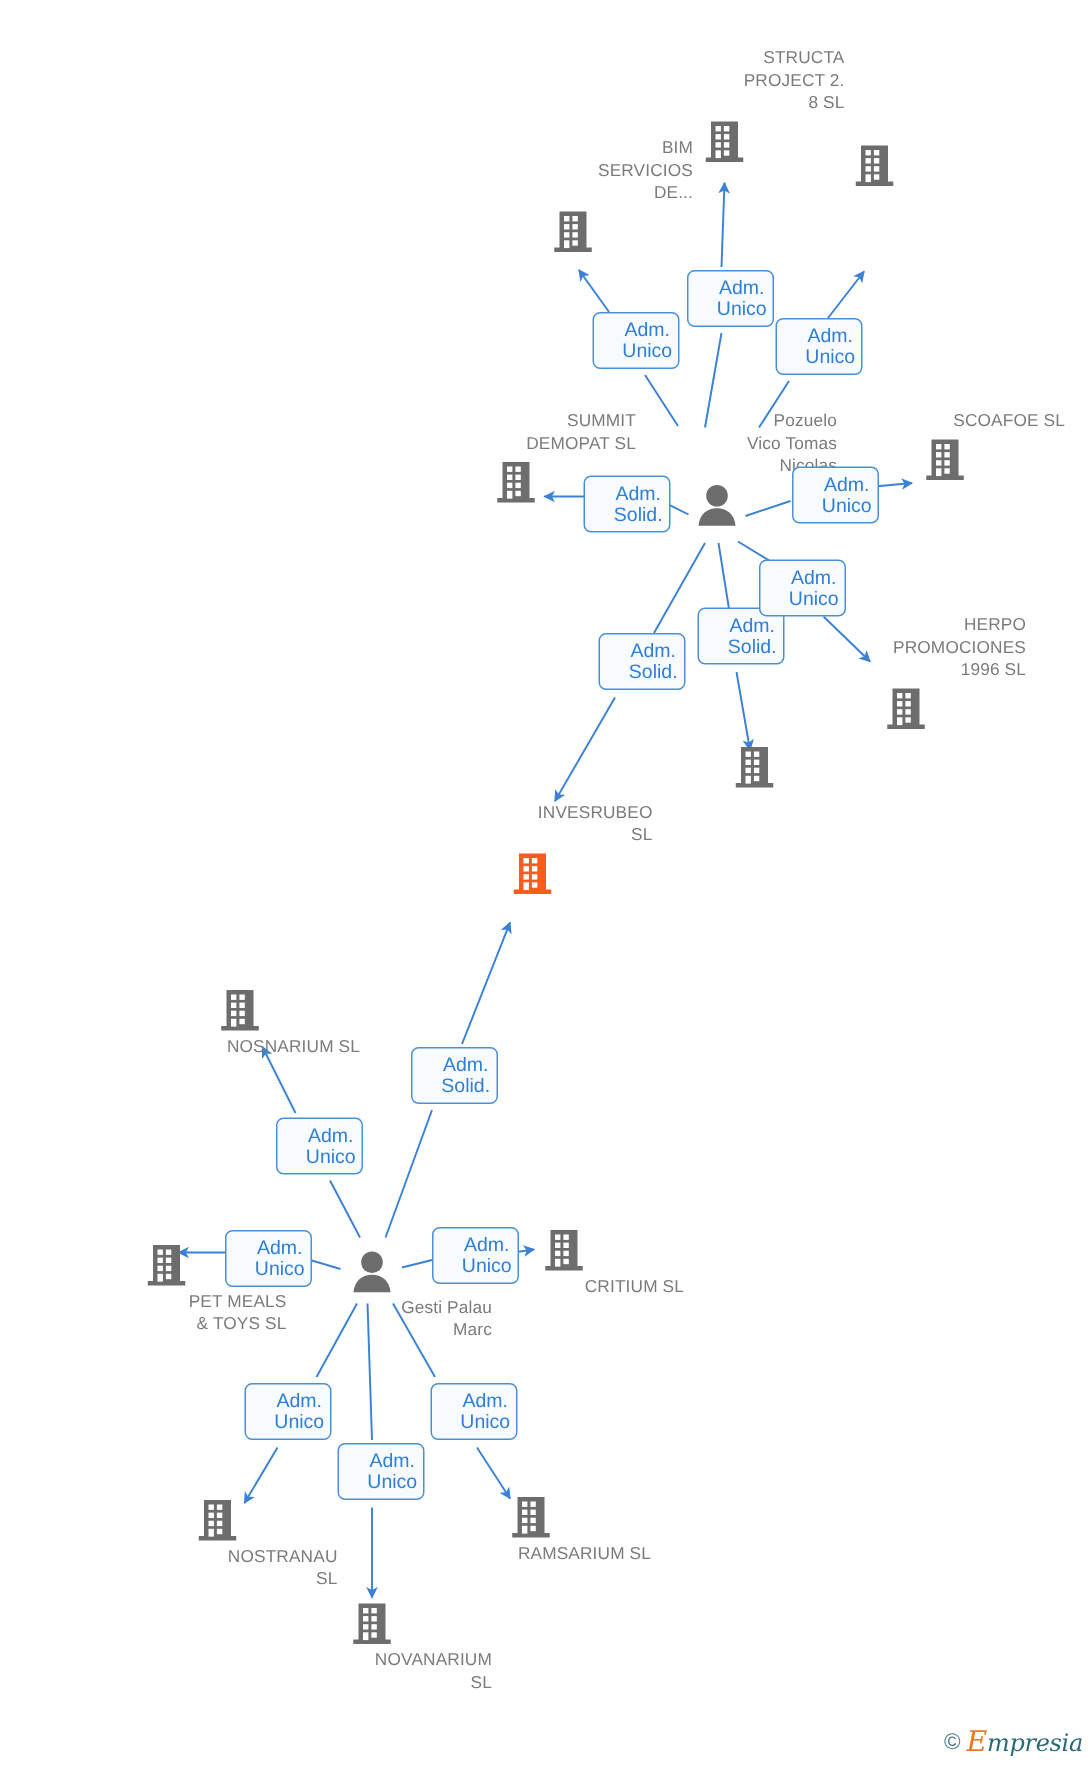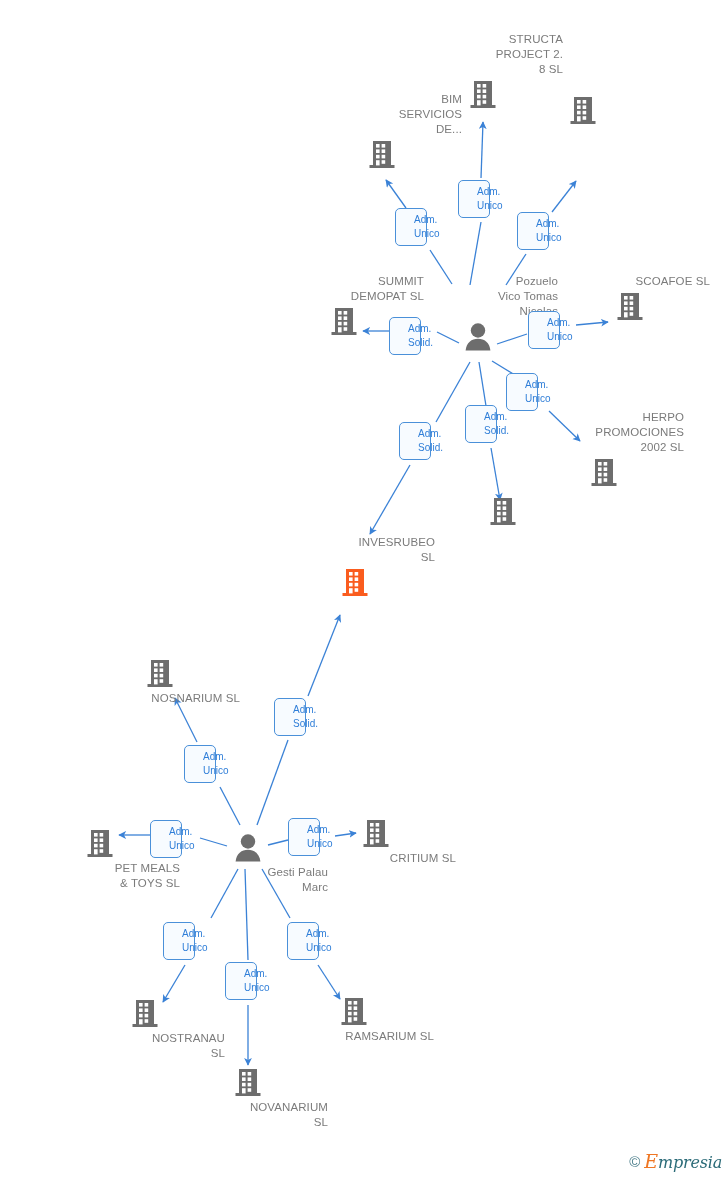--- a/index.html
+++ b/index.html
@@ -48,26 +48,26 @@
   .company-icon { width: 34px; height: 34px; }
   .person-icon  { width: 34px; height: 34px; }
 
   .edge-label {
     position: absolute;
     box-sizing: border-box;
     background: #f7fbff;
     border: 1px solid #4a90d9;
     border-radius: 5px;
     color: #2f7ed8;
-    font-size: 10px;
+    font-size: 13px;
     line-height: 14px;
     text-align: center;
     padding: 4px 3px 4px 18px;
     white-space: pre-line;
-    width: 32px;
+    width: 58px;
     margin-left: -23px;
     margin-top: -20px;
   }
   .watermark {
     position: absolute;
     right: 6px;
     bottom: 8px;
     display: flex;
     align-items: center;
     gap: 4px;
@@ -219,21 +219,21 @@
 Vico Tomas
 Nicolas</div>
         <svg class="glyph person-icon" viewBox="0 0 34 34">
           <circle cx="17" cy="11.5" r="7.2" fill="#6d6d6d"></circle>
           <path d="M4.6 31.5 C5.4 23.6 10.6 19.8 17 19.8 C23.4 19.8 28.6 23.6 29.4 31.5 Z" fill="#6d6d6d"></path>
         </svg>
       </div>
       <div class="node" style="left: 604px; top: 410px;">
         <div class="caption">HERPO
 PROMOCIONES
-2002 SL</div>
+1996 SL</div>
         <svg class="glyph company-icon" viewBox="0 0 34 34">
           <rect x="8" y="4" width="18" height="25" fill="#6d6d6d"></rect>
           <rect x="4.5" y="28" width="25" height="3" fill="#6d6d6d"></rect>
           <rect x="11" y="7" width="3.6" height="3.6" fill="#ffffff"></rect>
           <rect x="16.6" y="7" width="3.6" height="3.6" fill="#ffffff"></rect>
           <rect x="11" y="12.4" width="3.6" height="3.6" fill="#ffffff"></rect>
           <rect x="16.6" y="12.4" width="3.6" height="3.6" fill="#ffffff"></rect>
           <rect x="11" y="17.8" width="3.6" height="3.6" fill="#ffffff"></rect>
           <rect x="16.6" y="17.8" width="3.6" height="3.6" fill="#ffffff"></rect>
           <rect x="11" y="23.2" width="3.6" height="5.2" fill="#ffffff"></rect>
@@ -278,21 +278,21 @@
           <rect x="16.6" y="7" width="3.6" height="3.6" fill="#ffffff"></rect>
           <rect x="11" y="12.4" width="3.6" height="3.6" fill="#ffffff"></rect>
           <rect x="16.6" y="12.4" width="3.6" height="3.6" fill="#ffffff"></rect>
           <rect x="11" y="17.8" width="3.6" height="3.6" fill="#ffffff"></rect>
           <rect x="16.6" y="17.8" width="3.6" height="3.6" fill="#ffffff"></rect>
           <rect x="11" y="23.2" width="3.6" height="5.2" fill="#ffffff"></rect>
           <rect x="16.6" y="23.2" width="3.6" height="3.6" fill="#ffffff"></rect>
         </svg>
         <div class="caption below">NOSNARIUM SL</div>
       </div>
-      <div class="node" style="left: 100px; top: 826px;">
+      <div class="node" style="left: 111px; top: 826px;">
         <svg class="glyph company-icon" viewBox="0 0 34 34">
           <rect x="8" y="4" width="18" height="25" fill="#6d6d6d"></rect>
           <rect x="4.5" y="28" width="25" height="3" fill="#6d6d6d"></rect>
           <rect x="11" y="7" width="3.6" height="3.6" fill="#ffffff"></rect>
           <rect x="16.6" y="7" width="3.6" height="3.6" fill="#ffffff"></rect>
           <rect x="11" y="12.4" width="3.6" height="3.6" fill="#ffffff"></rect>
           <rect x="16.6" y="12.4" width="3.6" height="3.6" fill="#ffffff"></rect>
           <rect x="11" y="17.8" width="3.6" height="3.6" fill="#ffffff"></rect>
           <rect x="16.6" y="17.8" width="3.6" height="3.6" fill="#ffffff"></rect>
           <rect x="11" y="23.2" width="3.6" height="5.2" fill="#ffffff"></rect>

